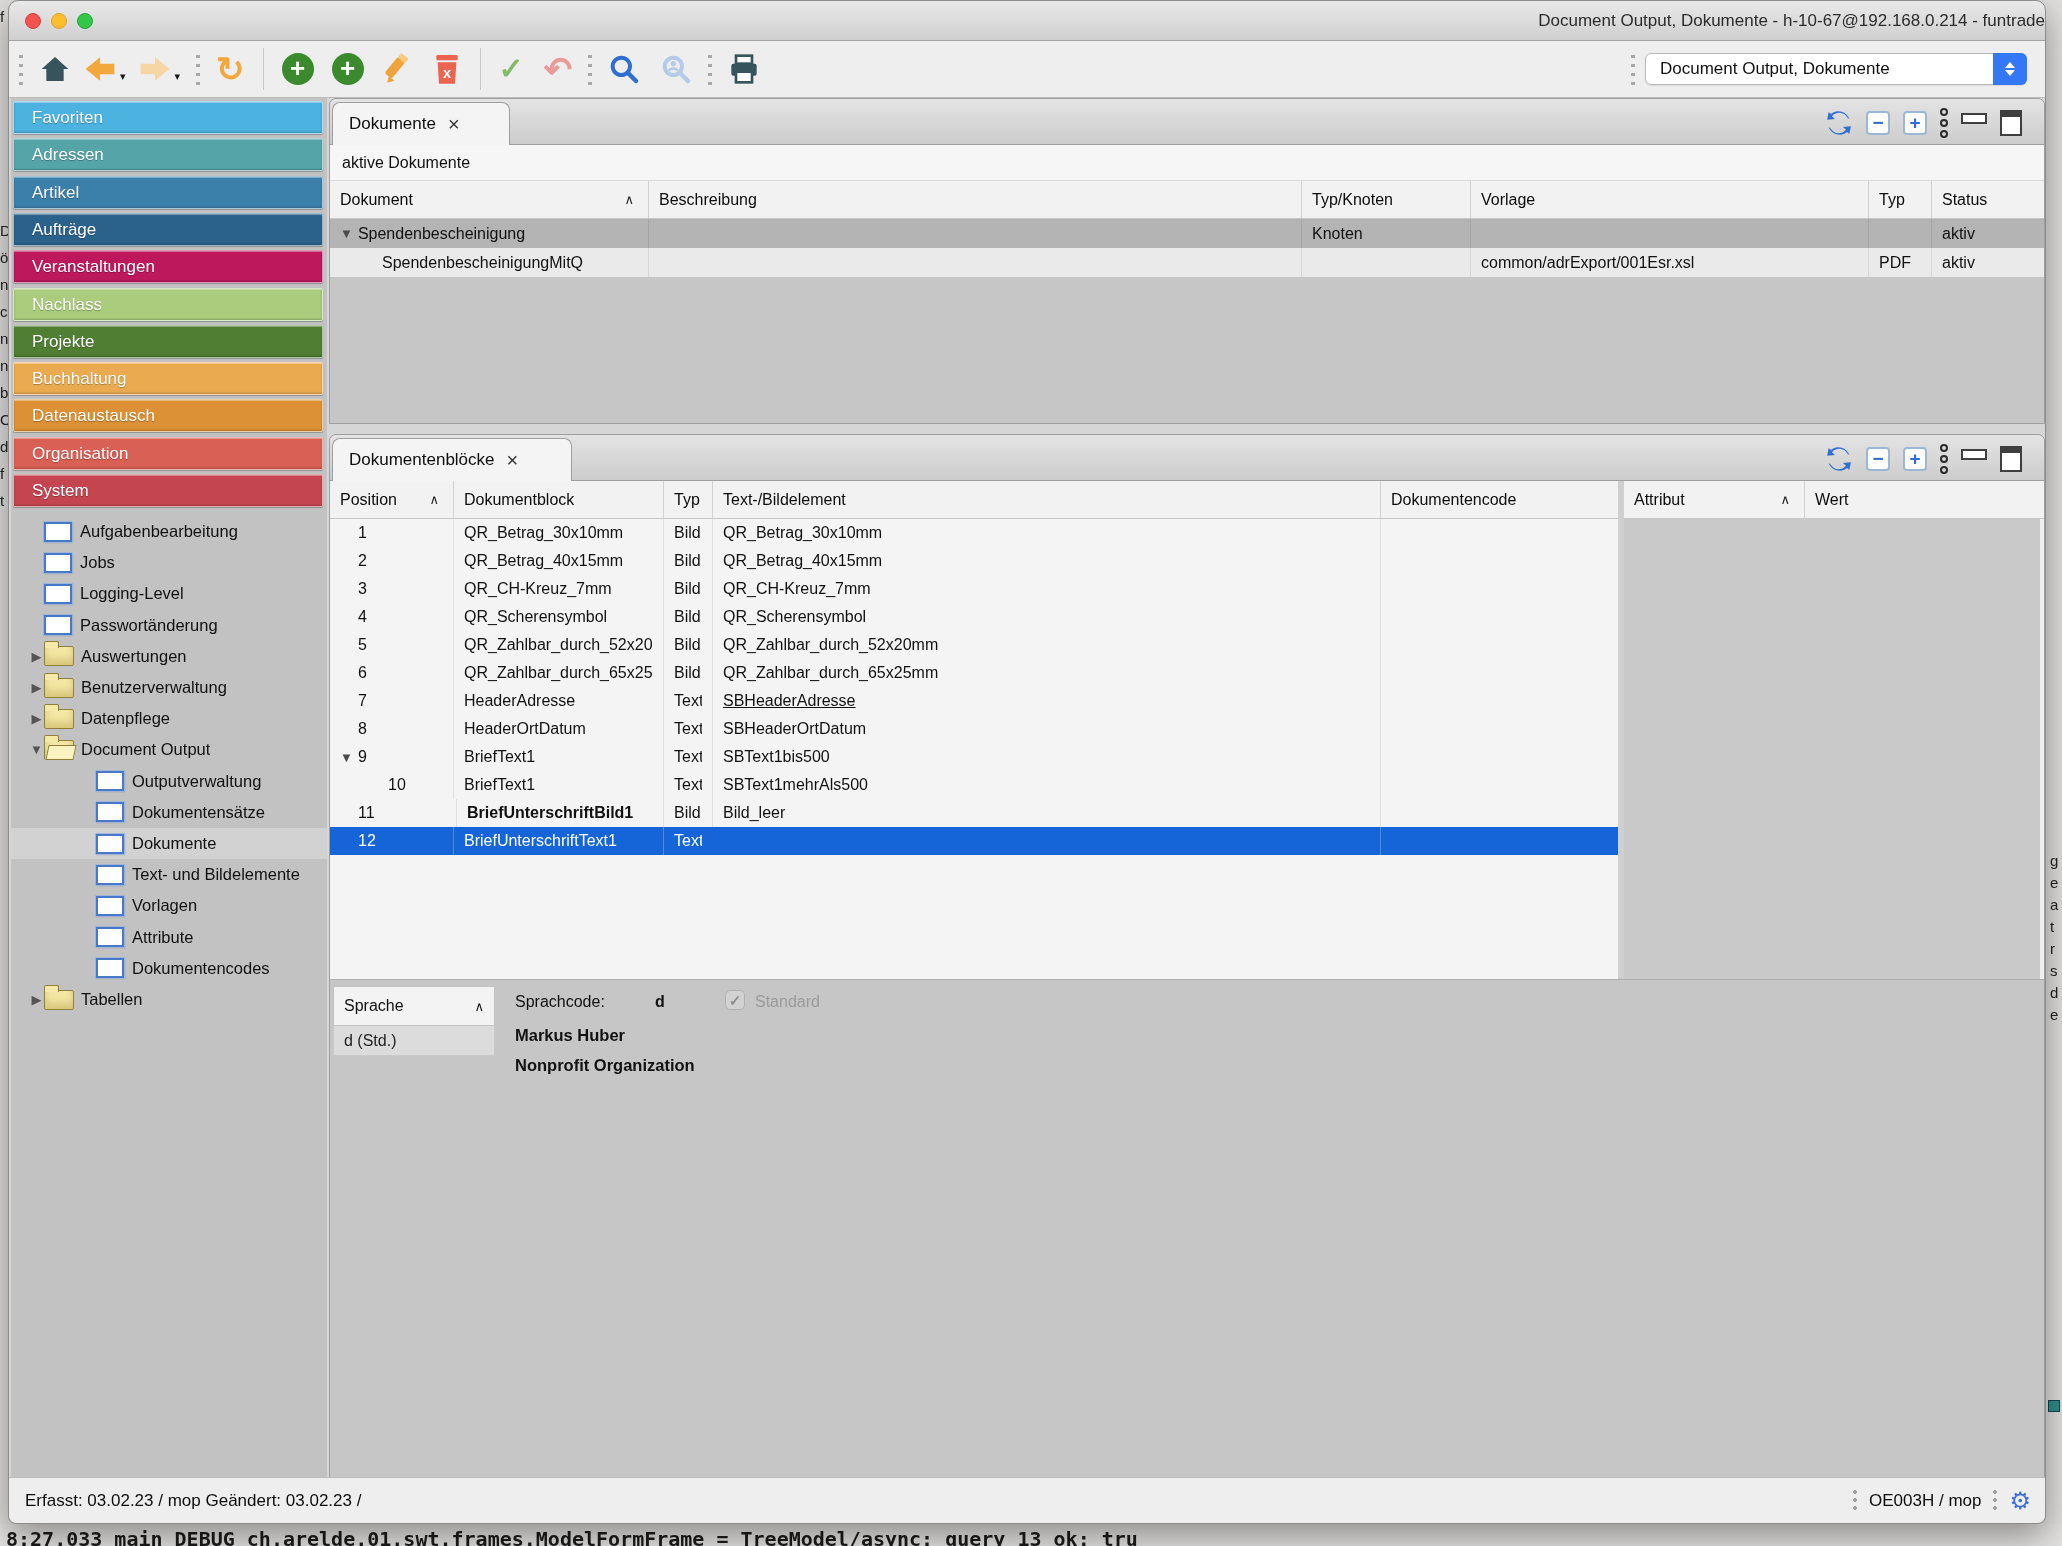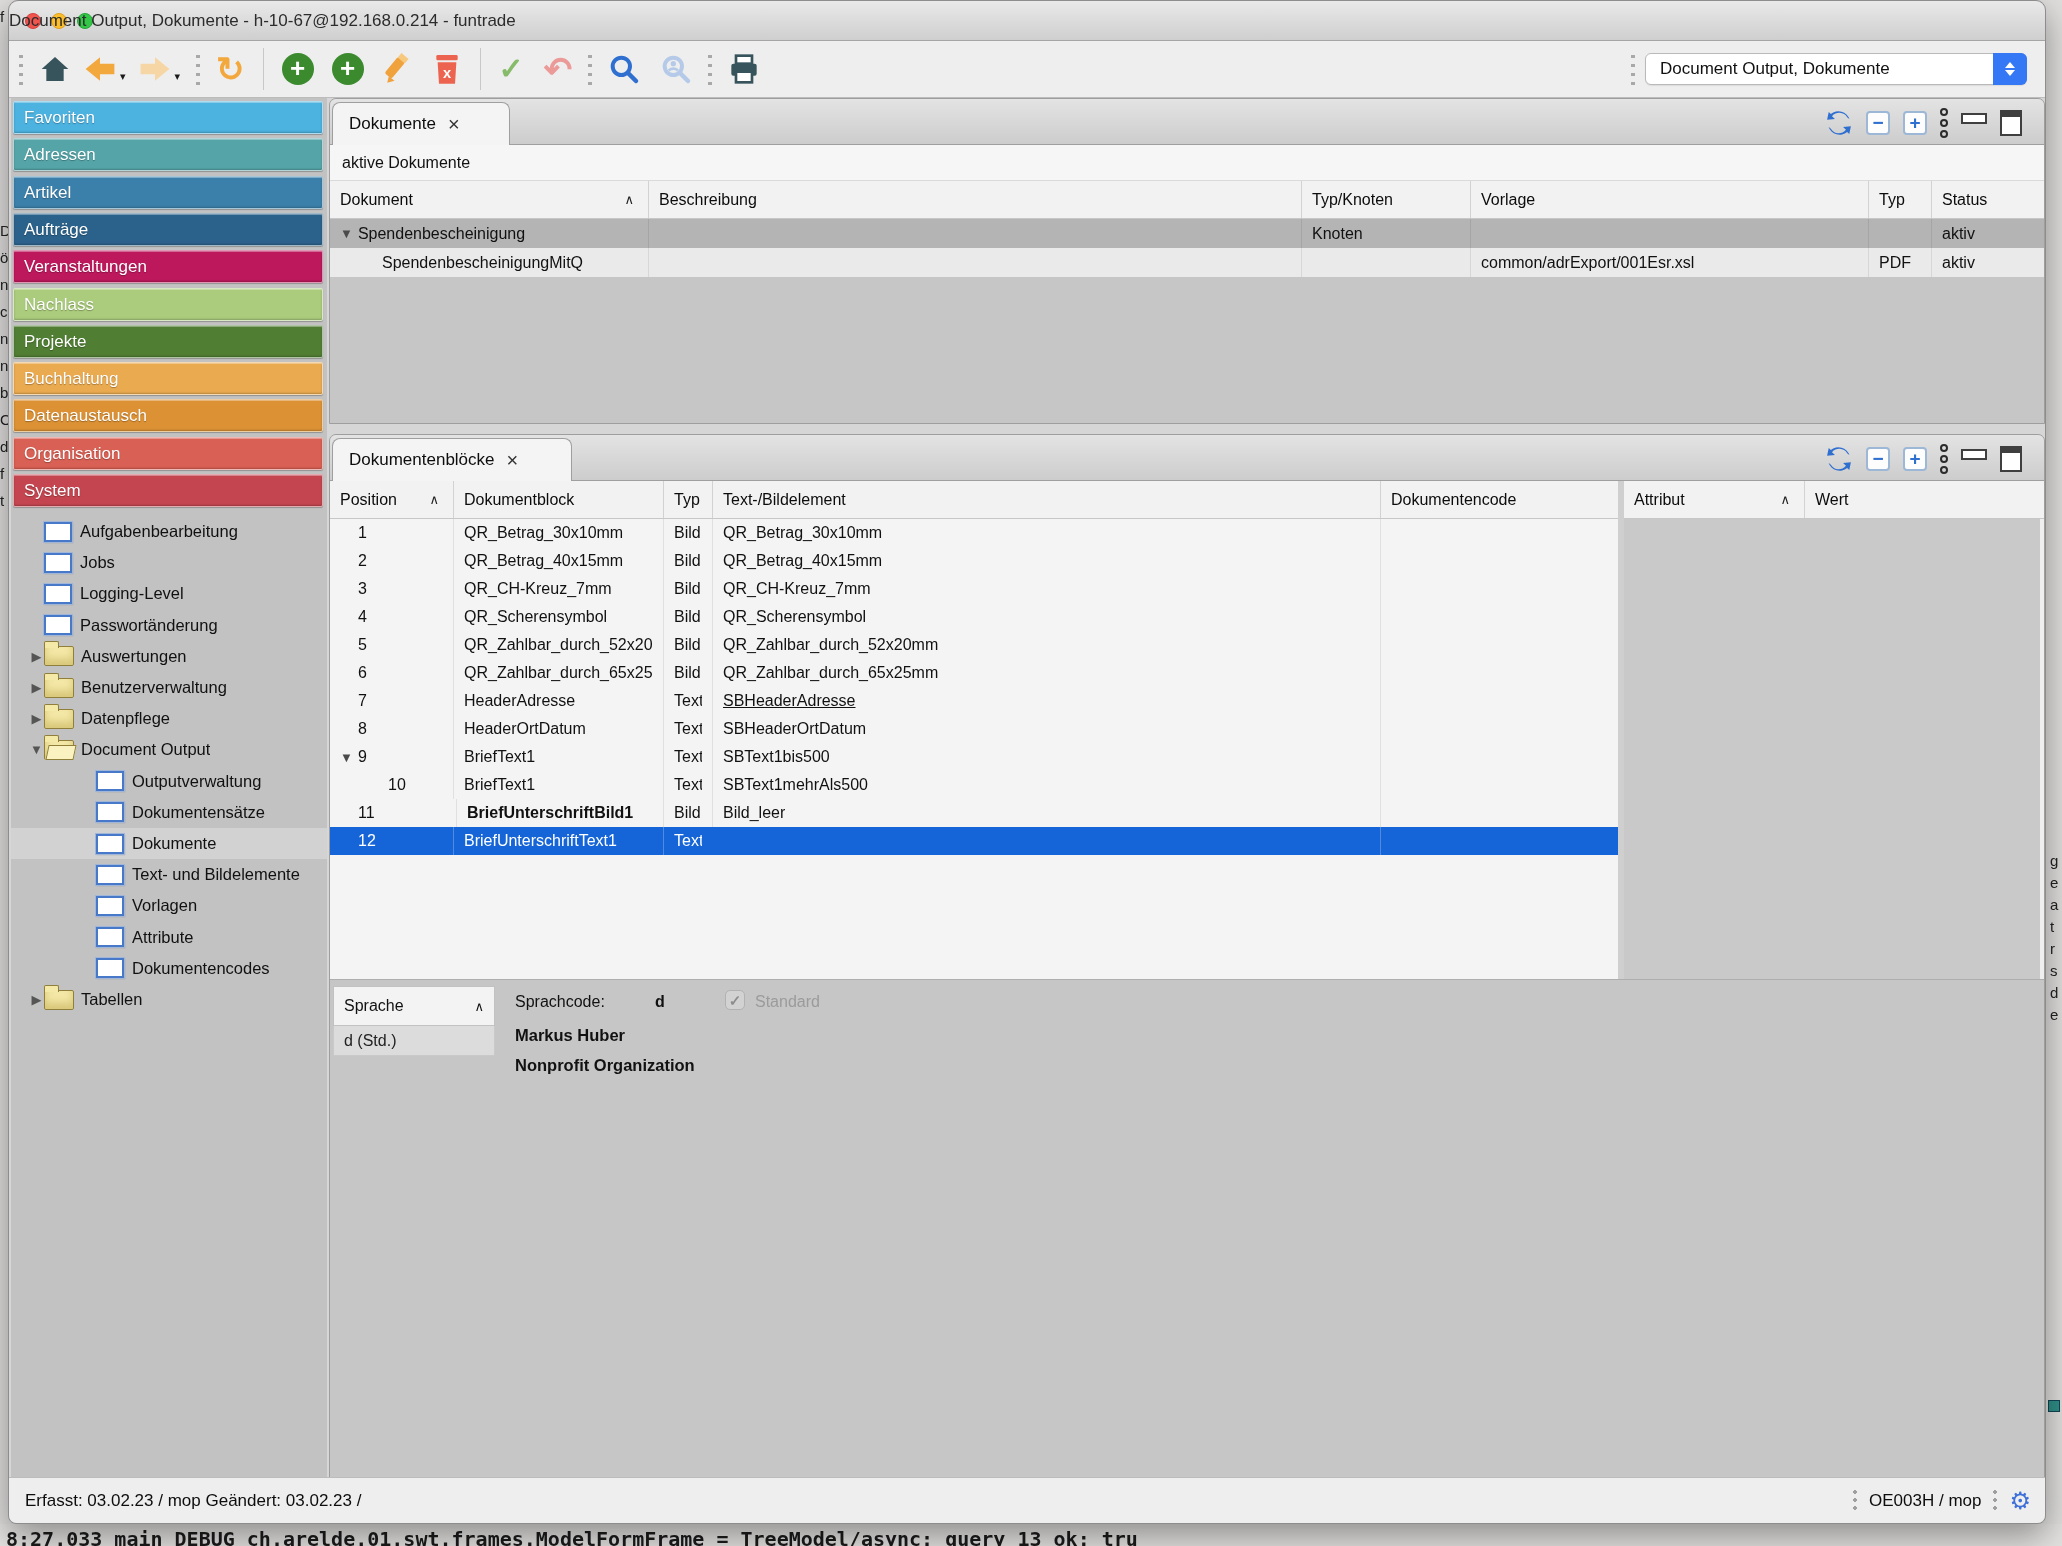--- a/index.html
+++ b/index.html
@@ -32,21 +32,21 @@
   
   .titlebar {
     position:absolute; left:0; top:0; right:0; height:40px;
     background:linear-gradient(#e9e9e9,#cfcfcf);
     border-bottom:1px solid #a5a5a5; border-radius:10px 10px 0 0;
   }
   .tl { position:absolute; top:12px; width:16px; height:16px; border-radius:50%; }
   .tl.red    { left:16px;  background:#f1534d; border:1px solid #d8403c; }
   .tl.yellow { left:42px;  background:#fcbe2c; border:1px solid #dfa123; }
   .tl.green  { left:68px;  background:#33c748; border:1px solid #24a637; }
-  .title { position:absolute; left:0; right:0; top:0; height:48px; line-height:40px; text-align:left; font-size:17px; color:#2c2c2c; }
+  .title { position:absolute; left:0; right:0; top:0; height:48px; line-height:40px; text-align:right; font-size:17px; color:#2c2c2c; }
 
   
   .toolbar {
     position:absolute; left:0; top:40px; right:0; height:57px;
     background:#eeeeee; border-bottom:1px solid #bcbcbc;
     display:flex; align-items:center;
   }
   .tb-dots { width:8px; height:34px; margin:0 8px;
     background-image:radial-gradient(circle, #a8a8a8 1.8px, transparent 2px);
     background-size:8px 9px; background-repeat:repeat-y; background-position:center top; }
@@ -69,21 +69,21 @@
   .chev { width:0; height:0; border-left:5px solid transparent; border-right:5px solid transparent; }
   .chev.up { border-bottom:6px solid #fff; }
   .chev.down { border-top:6px solid #fff; }
 
   
   .sidebar { position:absolute; left:2px; top:97px; width:316px; bottom:46px; background:#c2c2c2; }
   .module {
     position:absolute; left:2px; width:310px; height:33px;
     border-radius:2px; border:1px solid rgba(255,255,255,.55);
     box-shadow:inset 0 1px 0 rgba(255,255,255,.35), inset 0 -1px 2px rgba(0,0,0,.22), 0 1px 1px rgba(0,0,0,.25);
-    color:#fff; font-size:17px; line-height:31px; padding-left:10px;
+    color:#fff; font-size:17px; line-height:31px; padding-left:18px;
     text-shadow:0 1px 1px rgba(0,0,0,.30);
     white-space:nowrap; overflow:hidden;
   }
   .tree-row { position:absolute; left:0; width:316px; height:31px; display:flex; align-items:center; font-size:16.5px; white-space:nowrap; overflow:hidden; }
   .tree-row.selected { background:#d2d2d2; }
   .tw-exp { width:15px; font-size:13px; color:#555; text-align:center; flex:none; }
   .icon-window { width:28px; height:20px; flex:none; background:#fff; border:2px solid #4878c8; box-shadow:0 0 0 1px #9fb6d8, 1px 1px 1px rgba(0,0,0,.25); margin-right:8px; }
   .icon-folder { width:30px; height:20px; flex:none; position:relative; background:#f5e9a8; border:1px solid #8f7f3a; border-radius:2px; margin-right:7px; box-shadow:inset 0 -6px 8px rgba(190,170,80,.55); }
   .icon-folder::before { content:""; position:absolute; left:-1px; top:-6px; width:13px; height:6px; background:#f5e9a8; border:1px solid #8f7f3a; border-bottom:none; border-radius:2px 2px 0 0; }
   .icon-folder.open::after { content:""; position:absolute; left:2px; top:4px; right:-2px; bottom:-1px; background:#faf2c0; border:1px solid #8f7f3a; transform:skewX(-12deg); }

